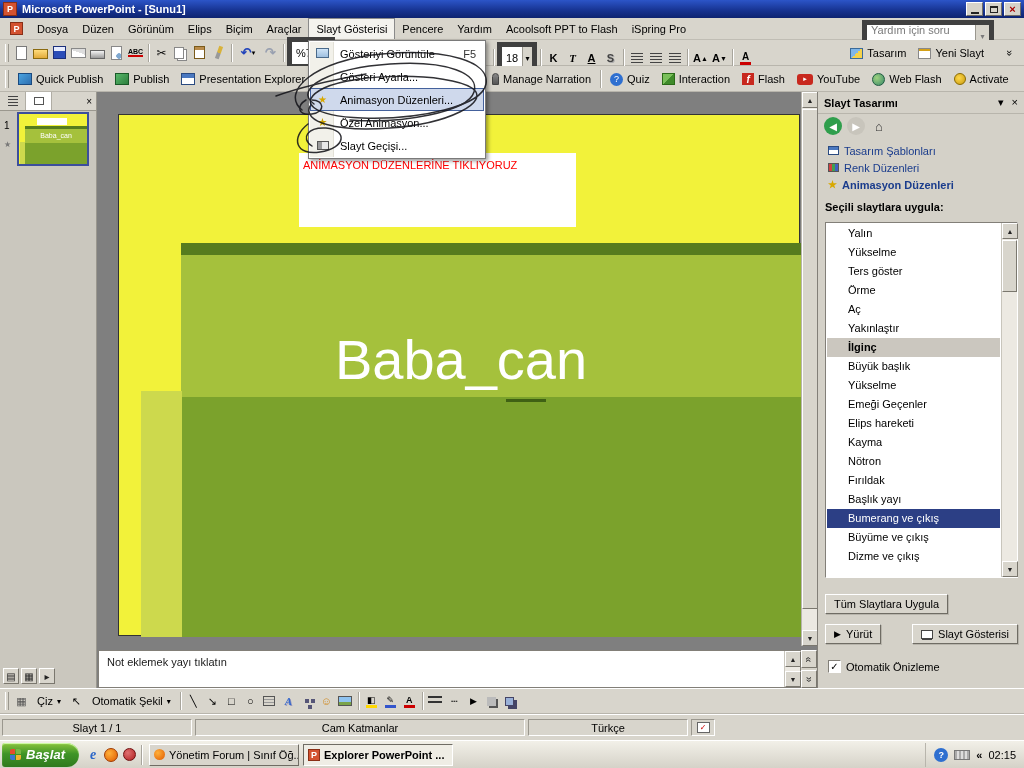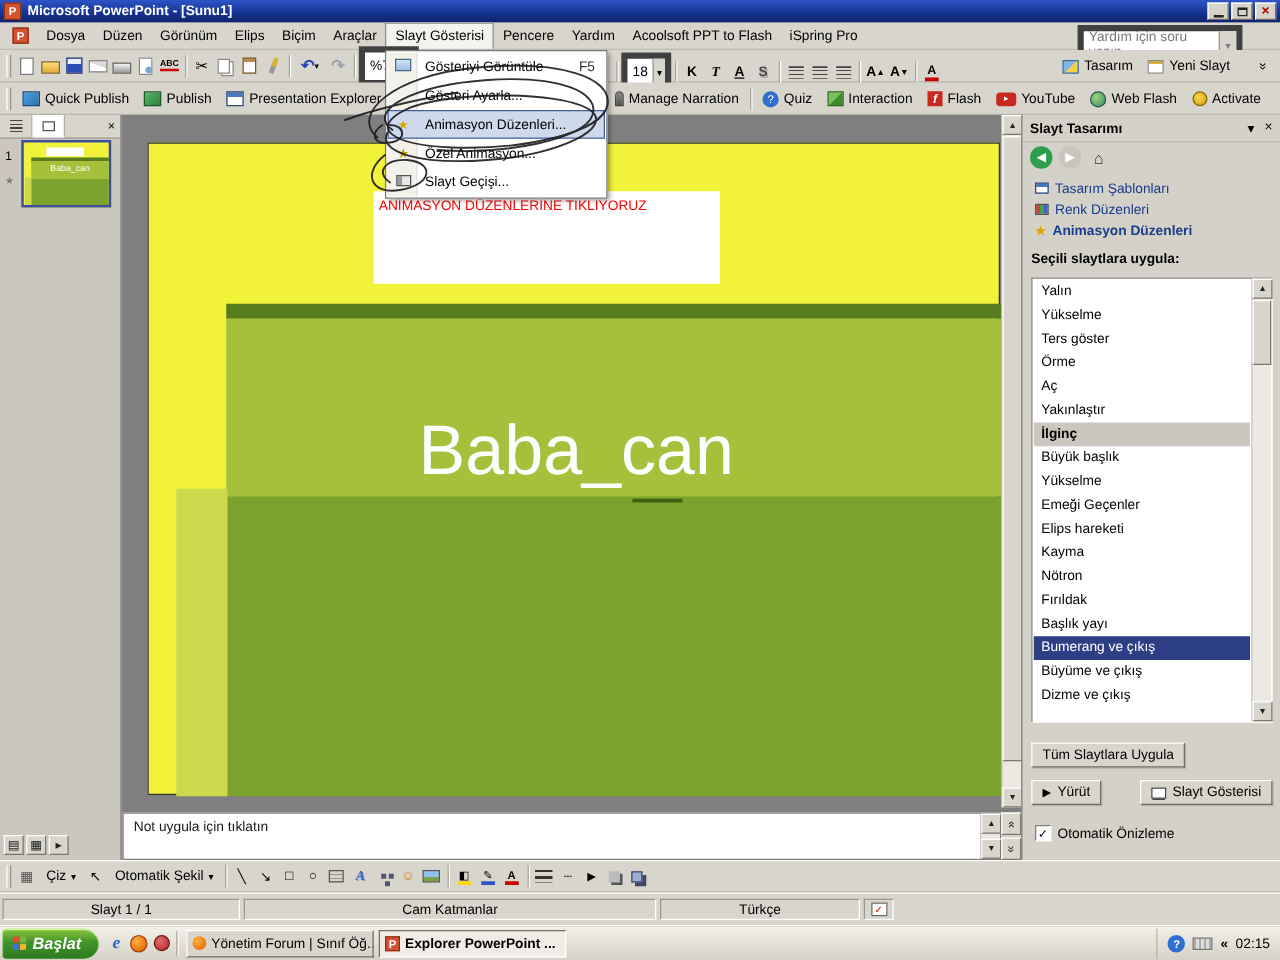--- a/index.html
+++ b/index.html
@@ -33,21 +33,21 @@
   .dmi .sc{margin-left:auto;color:#333}
   .dmi.hl{background:#cfd9ec;outline:1px solid #44619c;outline-offset:-1px}
   .dico{position:absolute;left:4px;width:17px;text-align:center}
   .tp{position:absolute;left:817px;top:92px;width:207px;height:596px;background:#d4d1c8;border-left:1px solid #827f78}
   .tph{height:22px;display:flex;align-items:center;padding:0 6px;border-bottom:1px solid #b8b5ac;font-weight:bold}
   .navb{width:18px;height:18px;border-radius:50%;display:flex;align-items:center;justify-content:center;font-size:10px}
   .tplink{display:flex;align-items:center;gap:5px;height:17px;padding-left:10px;color:#1a3c8c}
   .lst{position:absolute;left:7px;top:130px;width:193px;height:356px;background:#fff;
     border:1px solid;border-color:#827f78 #fff #fff #827f78;display:flex}
   .lst .items{flex:1;padding:1px;overflow:hidden}
-  .li{height:19px;line-height:19px;padding-left:6px;white-space:nowrap;overflow:hidden}
+  .li{height:19px;line-height:19px;padding-left:21px;white-space:nowrap;overflow:hidden}
   .li.cur{background:#cbc7bf;font-weight:bold}
   .li.sel{background:#2c3f85;color:#fff}
   .vsb{width:16px;background:#ece9e2;border-left:1px solid #c8c5bc;display:flex;flex-direction:column;position:relative}
   .sbtn{width:16px;height:16px;background:#d8d5cc;border:1px solid;border-color:#fff #7a776e #7a776e #fff;
     display:flex;align-items:center;justify-content:center;font-size:7px;color:#222;flex:0 0 auto}
   .xpbtn{background:#d8d5cc;border:1px solid;border-color:#fff #6f6c64 #6f6c64 #fff;box-shadow:1px 1px 0 #b8b5ac;
     display:inline-flex;align-items:center;justify-content:center;gap:5px;height:20px;padding:0 8px;white-space:nowrap}
   .sp{position:absolute;top:4px;height:17px;border:1px solid;border-color:#9a978e #fff #fff #9a978e;
     display:flex;align-items:center;justify-content:center}
   .taskbar{position:absolute;left:0;top:740px;width:100%;height:28px;
@@ -326,21 +326,21 @@
     <span class="sbtn" style="position:absolute;top:0">
         <span>▲</span>
       </span>
     <i style="position:absolute;left:0;top:17px;width:16px;height:500px;background:#d8d5cc;border:1px solid;border-color:#fff #7a776e #7a776e #fff"></i>
     <span class="sbtn" style="position:absolute;bottom:0">
         <span>▼</span>
       </span>
   </div>
 
   <div class="abs" style="left:98px;top:650px;width:703px;height:38px;background:#fff;border:1px solid #827f78;display:flex">
-    <span style="padding:5px 8px;color:#1a1a1a">Not uygula için tıklatın</span>
+    <span style="padding:5px 8px;color:#1a1a1a">Not eklemek yayı tıklatın</span>
     <span style="margin-left:auto;width:16px;background:#ece9e2;border-left:1px solid #c8c5bc;display:flex;flex-direction:column;justify-content:space-between">
       <span class="sbtn">
           <span>▲</span>
         </span>
       <span class="sbtn">
           <span>▼</span>
         </span>
     </span>
   </div>
 

